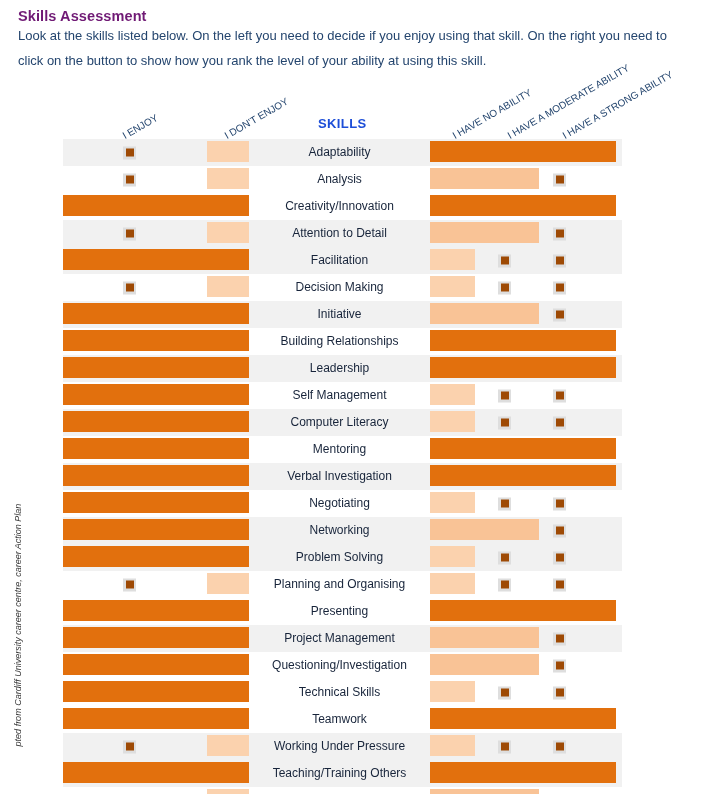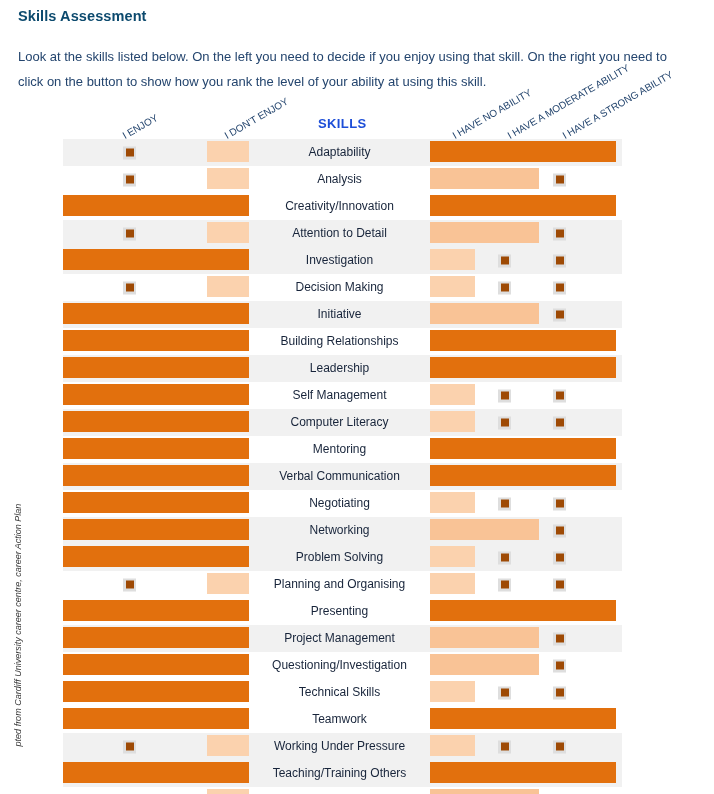--- a/index.html
+++ b/index.html
@@ -10,25 +10,25 @@
     background:#ffffff;
     font-family:"Liberation Sans", sans-serif;
     color:#1F3864;
     position:relative;
     overflow:hidden;
   }
 
   
   #page-title {
     position:absolute; left:18px; top:8px;
-    font-size:14.5px; font-weight:600; color:#0c4a6e;
+    font-size:14.5px; font-weight:600; color:#701a75;
     letter-spacing:.1px;
   }
   #intro {
-    position:absolute; left:18px; top:44px; width:676px;
+    position:absolute; left:18px; top:23px; width:676px;
     font-size:13px; line-height:25px; color:#24456e;
   }
 
   
   #side-credit {
     position:absolute; left:-112px; top:620px;
     width:260px;
     transform:rotate(-90deg); transform-origin:center center;
     font-size:9px; font-style:italic; color:#3a3a3a;
     white-space:nowrap; text-align:center;
@@ -167,21 +167,21 @@
       <div class="ability-zone">
         <div class="bar-peach-wide"></div>
         <div class="btn btn-strong"></div>
       </div>
     </div>
     <div class="row alt">
       <div class="enjoy-zone">
         <div class="bar-full-left"></div>
       </div>
       <div class="dont-zone"></div>
-      <div class="skill-zone">Investigation</div>
+      <div class="skill-zone">Facilitation</div>
       <div class="ability-zone">
         <div class="bar-peach-narrow"></div>
         <div class="btn btn-moderate"></div>
         <div class="btn btn-strong"></div>
       </div>
     </div>
     <div class="row">
       <div class="enjoy-zone">
         <div class="btn btn-enjoy"></div>
       </div>
@@ -258,21 +258,21 @@
       <div class="skill-zone">Mentoring</div>
       <div class="ability-zone">
         <div class="bar-full-right"></div>
       </div>
     </div>
     <div class="row alt">
       <div class="enjoy-zone">
         <div class="bar-full-left"></div>
       </div>
       <div class="dont-zone"></div>
-      <div class="skill-zone">Verbal Communication</div>
+      <div class="skill-zone">Verbal Investigation</div>
       <div class="ability-zone">
         <div class="bar-full-right"></div>
       </div>
     </div>
     <div class="row">
       <div class="enjoy-zone">
         <div class="bar-full-left"></div>
       </div>
       <div class="dont-zone"></div>
       <div class="skill-zone">Negotiating</div>

